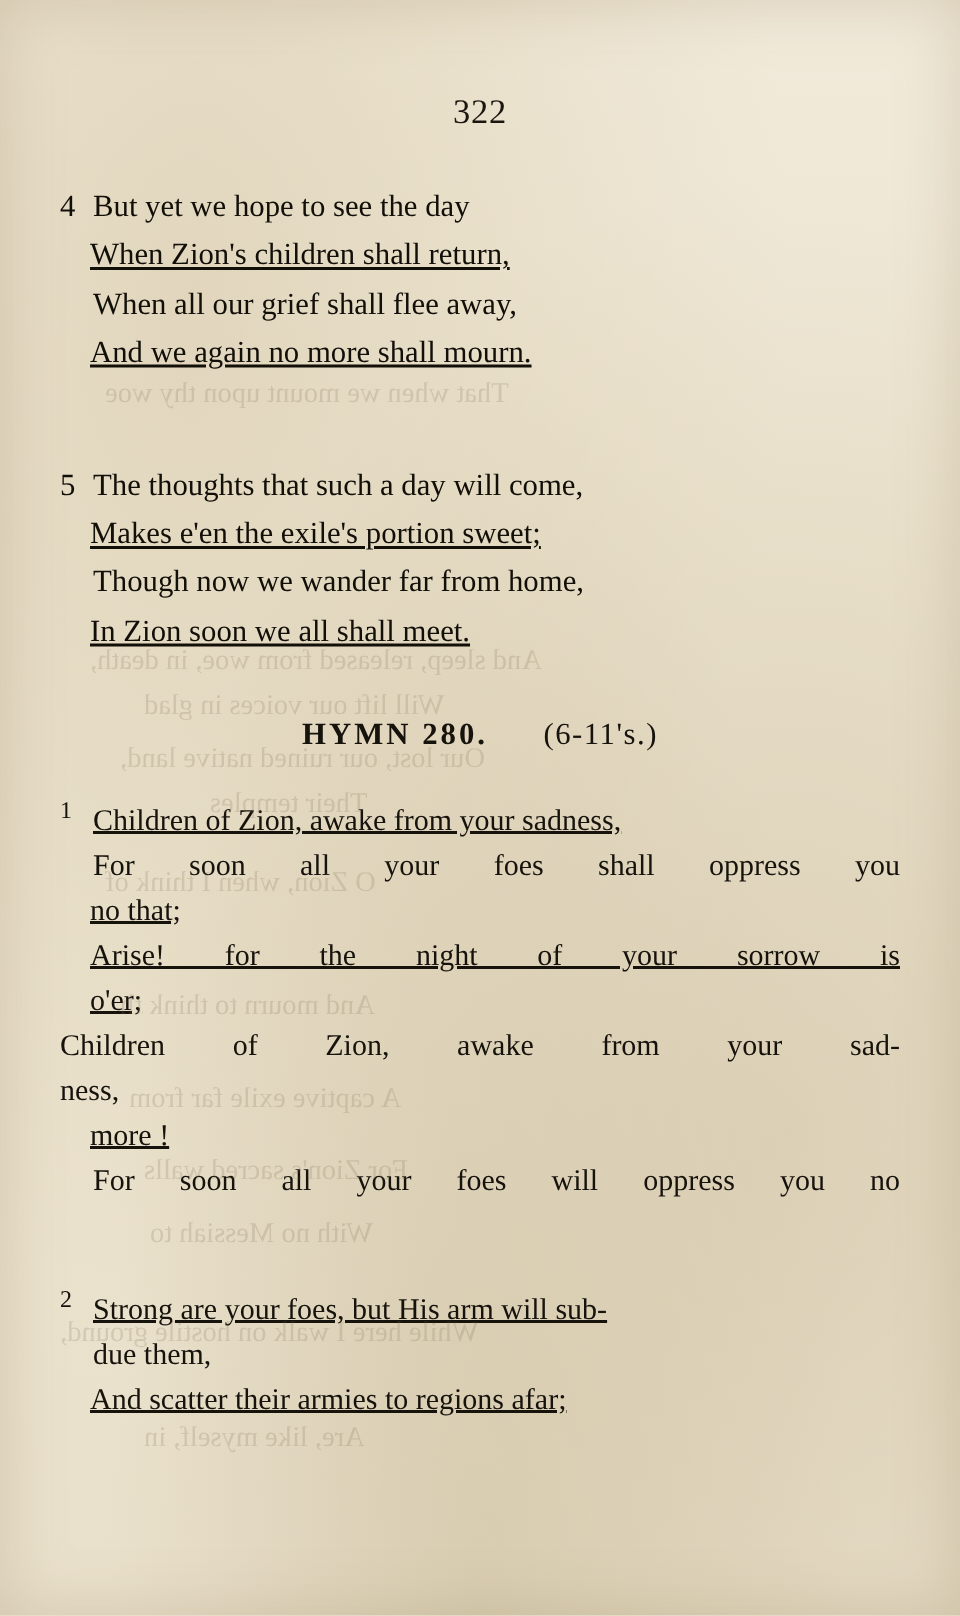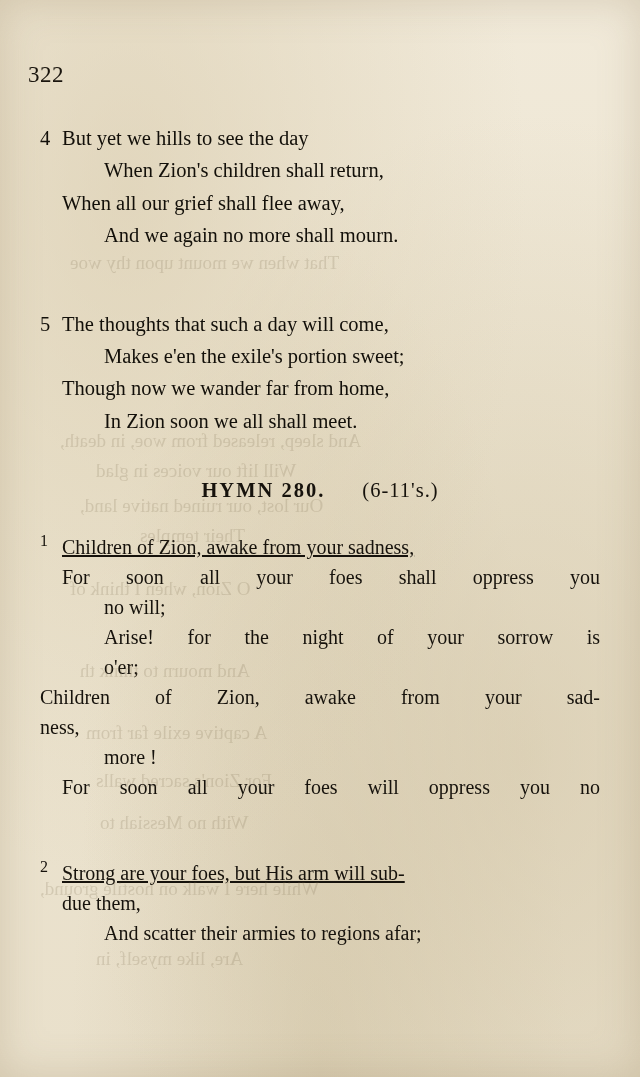--- a/index.html
+++ b/index.html
@@ -28,20 +28,21 @@
   }
   .page::after {
     
     content: "";
     position: absolute;
     inset: 0;
     pointer-events: none;
     box-shadow: inset 0 0 42px rgba(150,130,95,0.28);
   }
   .folio {
+    text-align: center;
     font-size: 23px;
     letter-spacing: 0.5px;
     padding-top: 62px;
     color: #1a150e;
   }
   .content {
     margin-top: 34px;
     padding: 0 12px 0 12px;
   }
   .stanza {
@@ -66,21 +67,21 @@
   .hymn-head .title {
     font-weight: bold;
     letter-spacing: 2px;
   }
   .hymn-head .meter {
     margin-left: 37px;
   }
   
   .i0 { margin-left: 0; }
   .i1 { margin-left: 22px; }
-  .i2 { margin-left: 64px; }
+  .i2 { margin-left: 20px; text-decoration: underline; }
   .i3 { }
   .blk {
     display: flex;
     align-items: flex-start;
   }
   .blk .body {
     flex: 1;
     text-decoration: underline;
   }
   .jline {
@@ -119,21 +120,21 @@
   <div class="ghost" style="left:96px; top:770px;">For Zion's sacred walls</div>
   <div class="ghost" style="left:100px; top:812px;">With no Messiah to</div>
   <div class="ghost" style="left:40px; top:878px;">While here I walk on hostile ground,</div>
   <div class="ghost" style="left:96px; top:948px;">Are, like myself, in</div>
 
   <div class="folio">322</div>
 
   <div class="content">
 
     <div class="stanza">
-      <div class="line i0"><span class="num">4</span><span>But yet we hills to see the day</span></div>
+      <div class="line i0"><span class="num">4</span><span>But yet we hope to see the day</span></div>
       <div class="line i2">When Zion's children shall return,</div>
       <div class="line i1">When all our grief shall flee away,</div>
       <div class="line i2">And we again no more shall mourn.</div>
     </div>
 
     <div class="spacer-md"></div>
 
     <div class="stanza">
       <div class="line i0"><span class="num">5</span><span>The thoughts that such a day will come,</span></div>
       <div class="line i2">Makes e'en the exile's portion sweet;</div>
@@ -144,21 +145,21 @@
     <div class="hymn-head">
       <span class="title">HYMN 280.</span><span class="meter">(6-11's.)</span>
     </div>
 
     <div class="stanza hymn2">
       <div class="blk">
         <span class="num">1</span>
         <span class="body jline last">Children of Zion, awake from your sadness,</span>
       </div>
       <div class="jline i1">For soon all your foes shall oppress you</div>
-      <div class="jline last i2">no will;</div>
+      <div class="jline last i2">no that;</div>
       <div class="jline i2">Arise! for the night of your sorrow is</div>
       <div class="jline last i2">o'er;</div>
       <div class="jline i0">Children of Zion, awake from your sad-</div>
       <div class="jline last i3">ness,</div>
       <div class="jline last i2">more !</div>
       <div class="jline i1">For soon all your foes will oppress you no</div>
     </div>
 
     <div class="spacer-md"></div>
 

